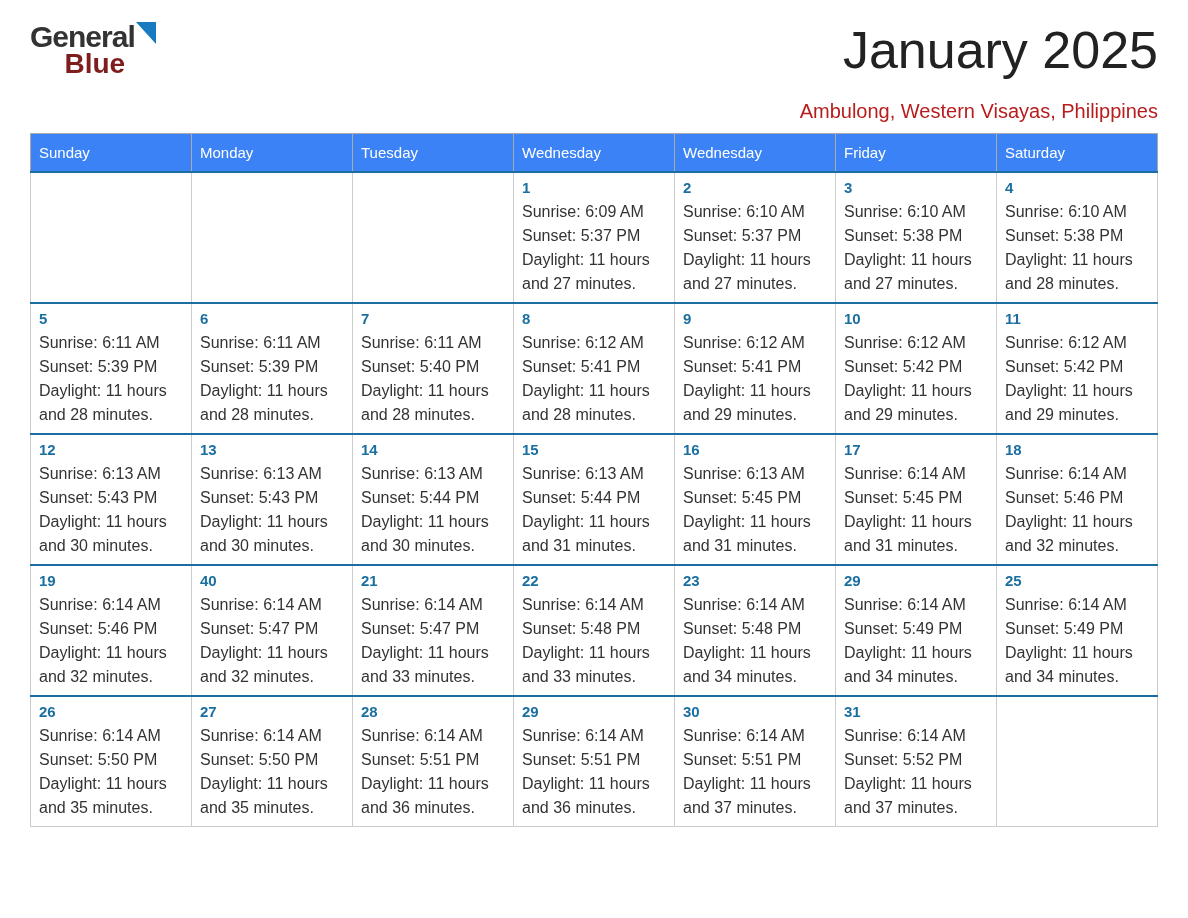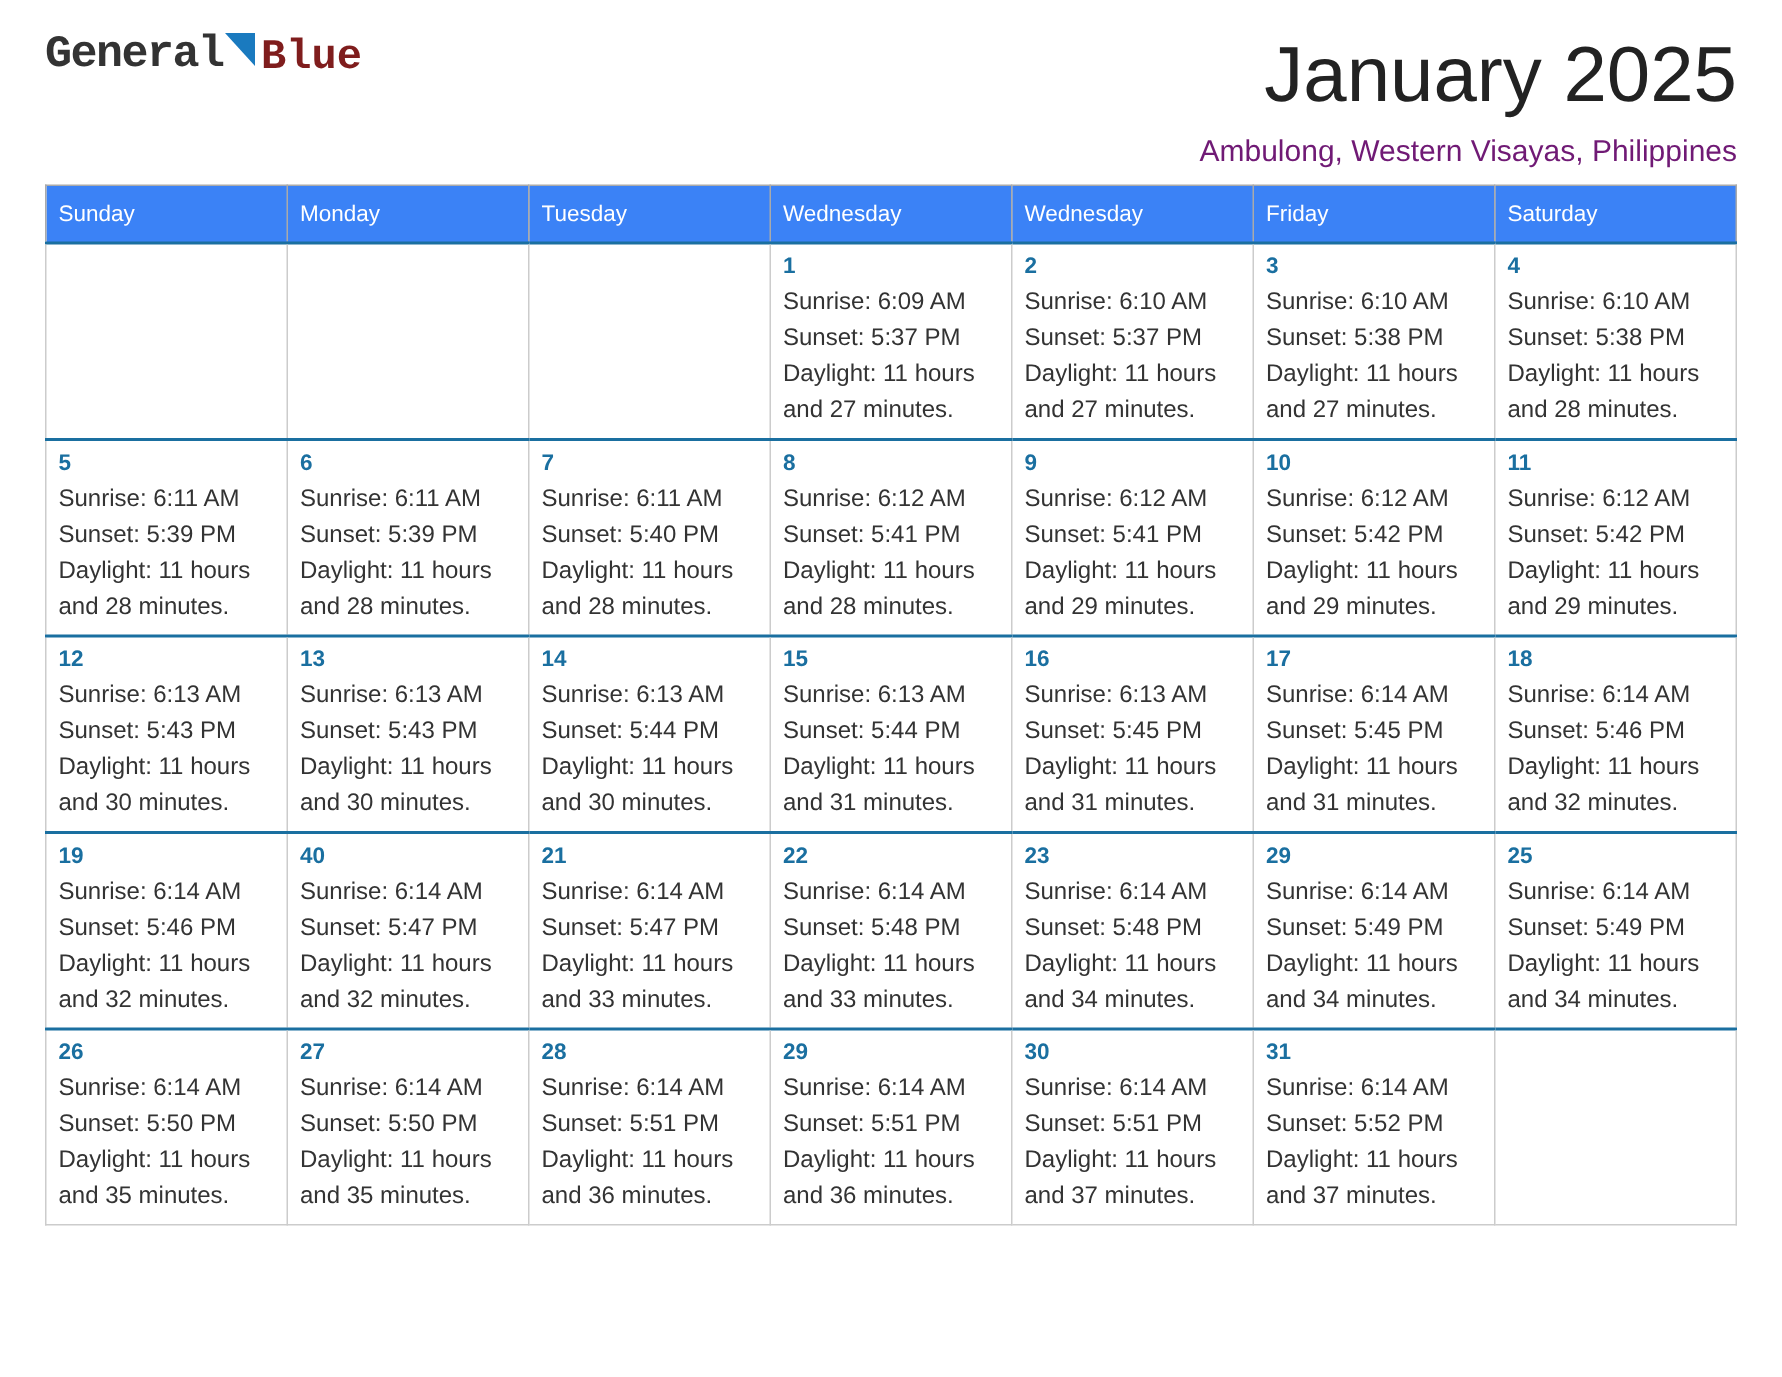--- a/index.html
+++ b/index.html
@@ -11,40 +11,40 @@
       padding: 20px 30px;
     }
     .header {
       display: flex;
       justify-content: space-between;
       align-items: flex-start;
       margin-bottom: 10px;
     }
     .logo {
       display: flex;
-      align-items: flex-end;
-      font-family: Liberation Mono, monospace;
+      flex-direction: column;
+      align-items: center;
     }
     .logo-blue {
       font-size: 28px;
       font-weight: bold;
       color: #1a7abf;
     }
     .title-section {
       text-align: right;
     }
     .month-title {
       font-size: 52px;
       font-weight: normal;
       color: #222;
     }
     .location {
       font-size: 20px;
-      color: #701a75;
-      margin-top: 10px;
+      color: #b91c1c;
+      margin-top: 20px;
     }
     .calendar {
       width: 100%;
       border-collapse: collapse;
       margin-top: 10px;
     }
     .calendar th {
       background-color: #3b82f6;
       color: #fff;
       padding: 10px 8px;

